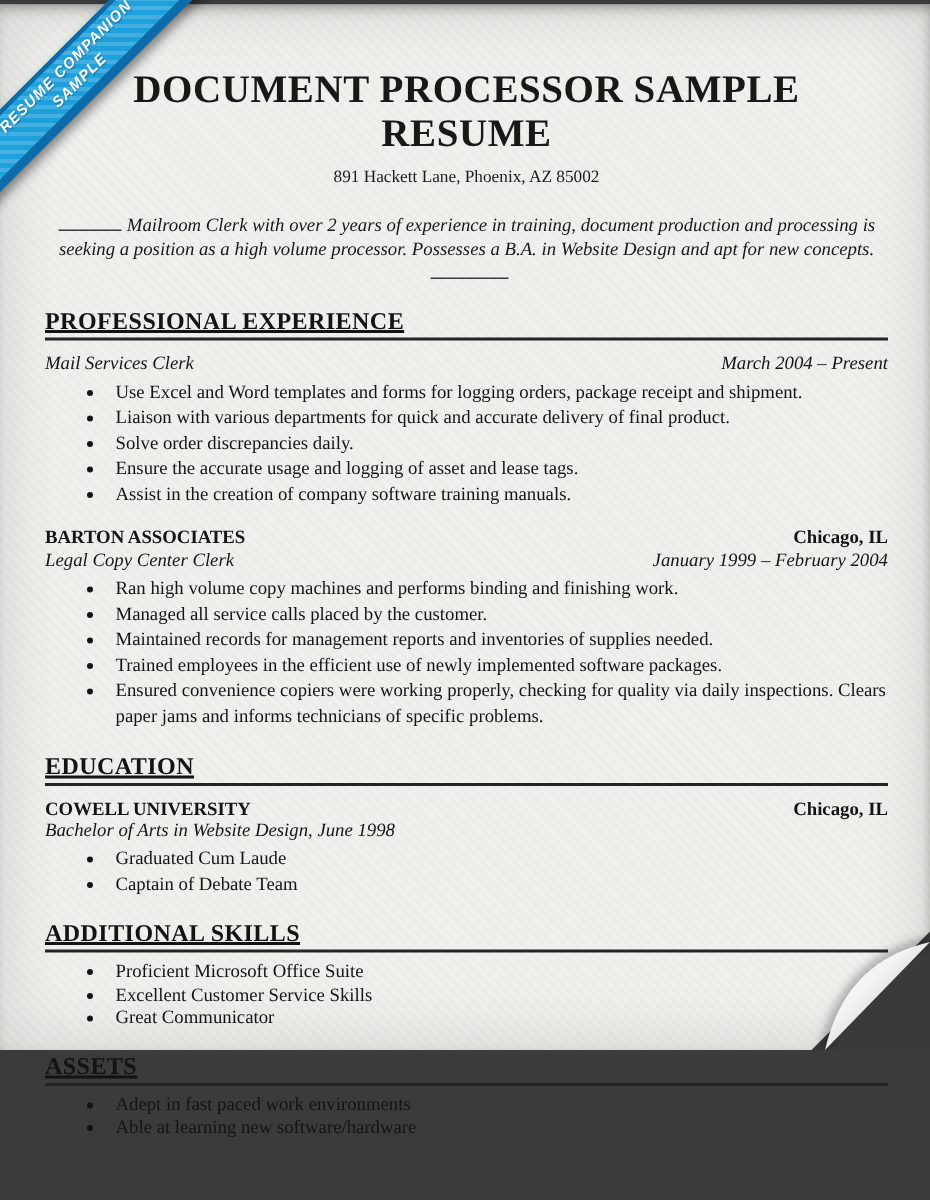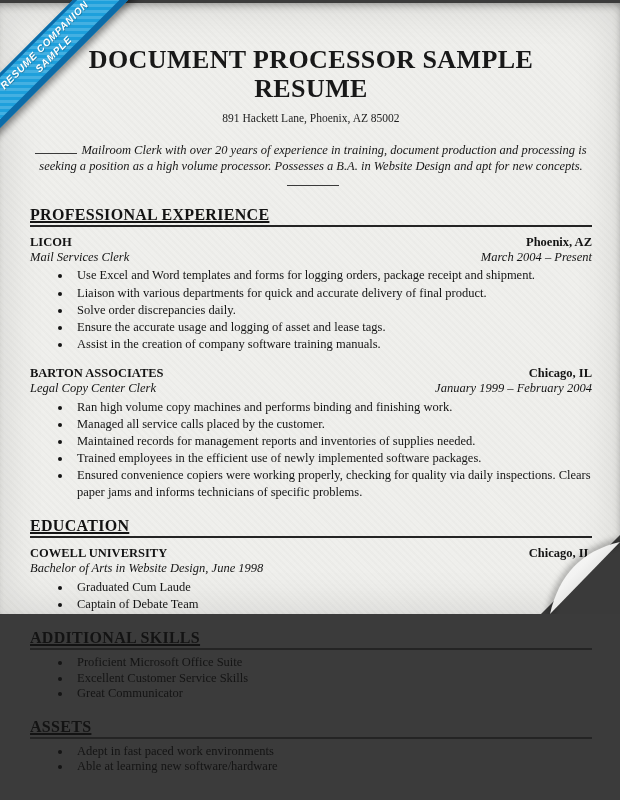--- a/index.html
+++ b/index.html
@@ -7,21 +7,21 @@
     width: 620px; height: 800px;
     background: #3b3b3b;
     overflow: hidden;
     font-family: "Liberation Serif", serif;
   }
   .stage { position: relative; width: 620px; height: 800px; }
 
   
   .page {
     position: absolute; top: 3px; left: 0;
-    width: 620px; height: 611px;
+    width: 620px; height: 697px;
     background-color: #efefec;
     background-image:
       repeating-linear-gradient(45deg, rgba(0,0,0,0.014) 0 2px, rgba(0,0,0,0) 2px 5px),
       repeating-linear-gradient(-45deg, rgba(255,255,255,0.03) 0 2px, rgba(255,255,255,0) 2px 5px);
     box-shadow:
       inset 0 0 46px rgba(0,0,0,0.13),
       inset 0 7px 10px -6px rgba(0,0,0,0.38),
       inset -4px 0 10px -6px rgba(0,0,0,0.25);
     color: #141414;
   }
@@ -107,30 +107,26 @@
       <header>
         <h1>
           <span>DOCUMENT PROCESSOR SAMPLE</span>
           <span>RESUME</span>
         </h1>
         <div class="contact">
           <div>891 Hackett Lane, Phoenix, AZ 85002</div>
         </div>
       </header>
 
-      <p class="objective"><span class="blank blank-lead"></span><span>Mailroom Clerk with over 20 years of experience in training, document production and processing is seeking a position as a high volume processor. Possesses a B.A. in Website Design and apt for new concepts.</span><span class="blank blank-trail"></span></p>
+      <p class="objective"><span class="blank blank-lead"></span><span>Mailroom Clerk with over 2 years of experience in training, document production and processing is seeking a position as a high volume processor. Possesses a B.A. in Website Design and apt for new concepts.</span><span class="blank blank-trail"></span></p>
 
       <section>
         <h2 class="sec"><span>PROFESSIONAL EXPERIENCE</span></h2>
 
         <div class="job">
-          <div class="row row-bold">
-            <span class="left">LICOH</span>
-            <span class="right">Phoenix, AZ</span>
-          </div>
           <div class="row row-ital">
             <span class="left">Mail Services Clerk</span>
             <span class="right">March 2004 – Present</span>
           </div>
           <ul class="bullets">
               <li>Use Excel and Word templates and forms for logging orders, package receipt and shipment.</li>
               <li>Liaison with various departments for quick and accurate delivery of final product.</li>
               <li>Solve order discrepancies daily.</li>
               <li>Ensure the accurate usage and logging of asset and lease tags.</li>
               <li>Assist in the creation of company software training manuals.</li>

